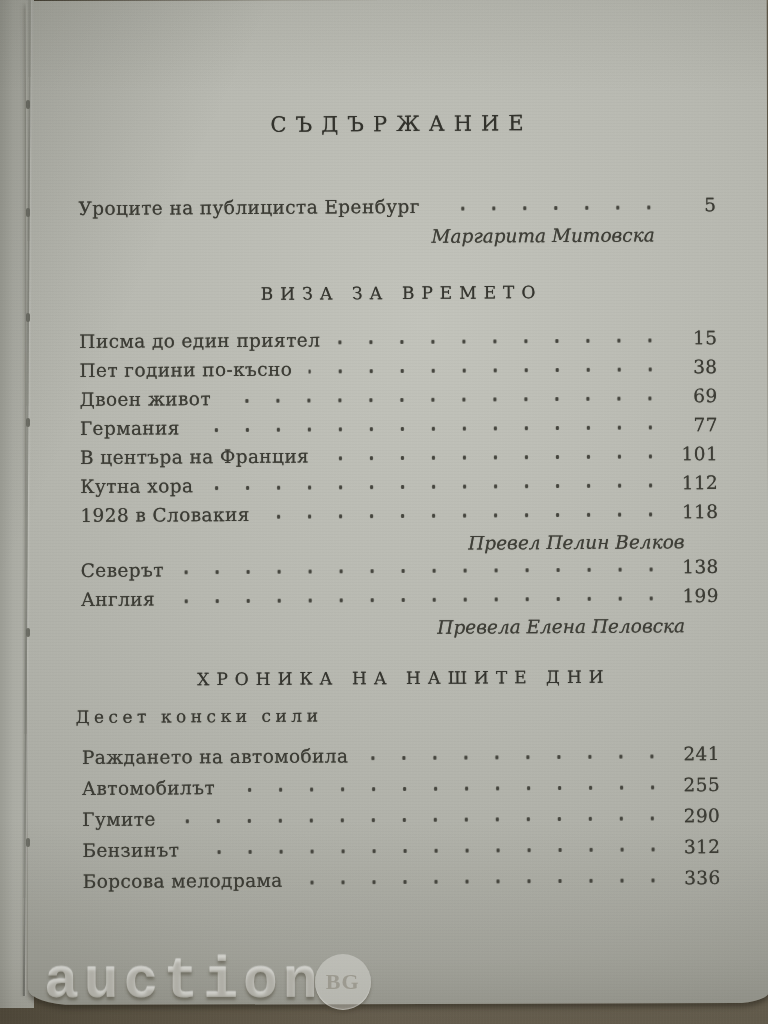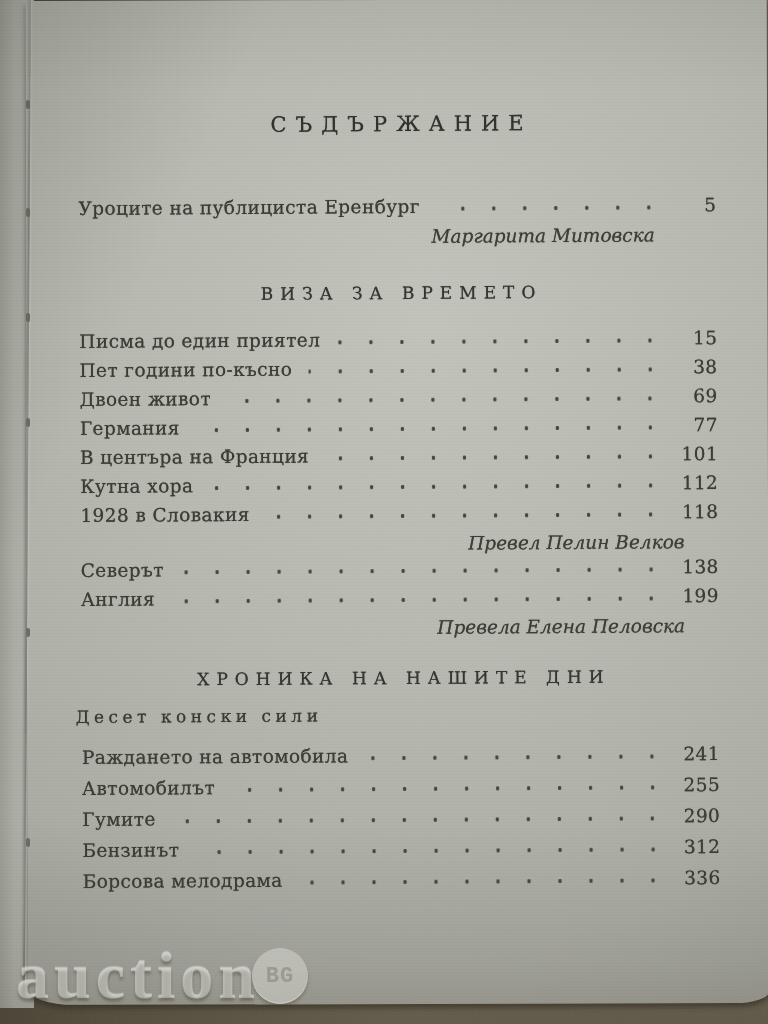--- a/index.html
+++ b/index.html
@@ -133,41 +133,42 @@
   
   .watermark {
     position: absolute;
     left: 16px; bottom: 10px;
     display: flex;
     align-items: center;
     pointer-events: none;
     z-index: 5;
   }
   .wm-text {
-    font-family: Liberation Serif, serif;
+    font-family: Liberation Mono, monospace;
     font-weight: bold;
-    font-size: 66px;
+    font-size: 58px;
     letter-spacing: 5px;
     color: rgba(232, 232, 226, 0.42);
     text-shadow:
       0 3px 3px rgba(72, 66, 52, 0.45),
       0 -1px 1px rgba(255, 255, 255, 0.38);
+    margin-left: 28px;
   }
   .wm-badge {
     width: 56px; height: 56px;
     margin-left: -8px;
     border-radius: 50%;
     background: rgba(233, 233, 227, 0.40);
     box-shadow:
       0 3px 3px rgba(72, 66, 52, 0.35),
       inset 0 -1px 1px rgba(255,255,255,0.35);
     display: flex;
     align-items: center;
     justify-content: center;
-    font-family: Liberation Mono, monospace;
+    font-family: Liberation Serif, serif;
     font-weight: bold;
     font-size: 22px;
     letter-spacing: 1px;
     color: rgba(150, 148, 138, 0.85);
   }
 </style>
 </head>
 <body>
 
 <div class="photo">

